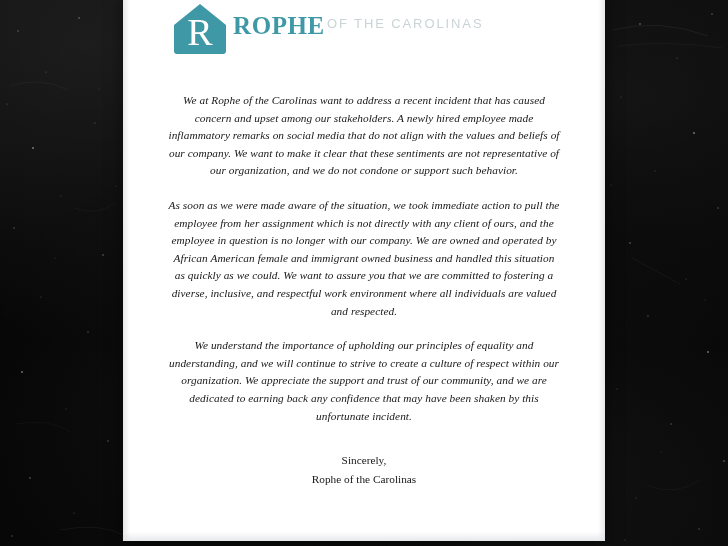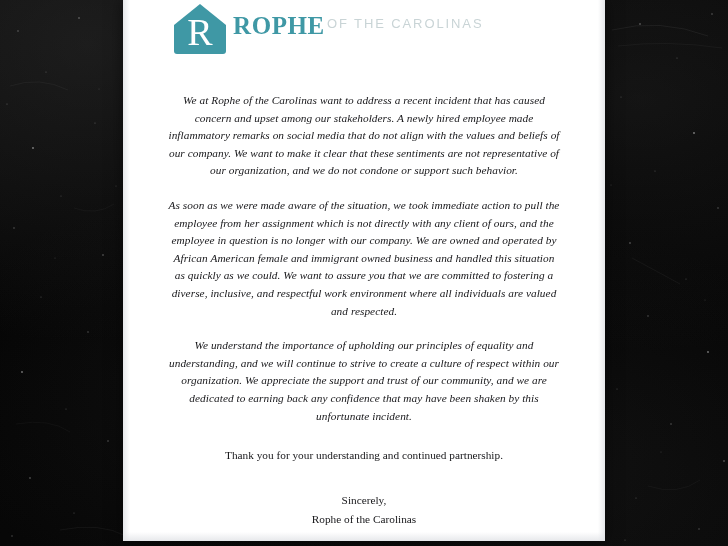--- a/index.html
+++ b/index.html
@@ -236,21 +236,20 @@
     </div>
 
     <div class="letter-body">
 
       <p class="para">We at Rophe of the Carolinas want to address a recent incident that has caused concern and upset among our stakeholders. A newly hired employee made inflammatory remarks on social media that do not align with the values and beliefs of our company. We want to make it clear that these sentiments are not representative of our organization, and we do not condone or support such behavior.</p>
 
       <p class="para tight">As soon as we were made aware of the situation, we took immediate action to pull the employee from her assignment which is not directly with any client of ours, and the employee in question is no longer with our company. We are owned and operated by African American female and immigrant owned business and handled this situation as quickly as we could. We want to assure you that we are committed to fostering a diverse, inclusive, and respectful work environment where all individuals are valued and respected.</p>
 
       <p class="para">We understand the importance of upholding our principles of equality and understanding, and we will continue to strive to create a culture of respect within our organization. We appreciate the support and trust of our community, and we are dedicated to earning back any confidence that may have been shaken by this unfortunate incident.</p>
 
-      <p class="thanks">Thank you for your understanding and continued partnership.</p>
 
       <div class="signoff">
         <div>Sincerely,</div>
         <div>Rophe of the Carolinas</div>
       </div>
 
     </div>
   </div>
 </div>
 

